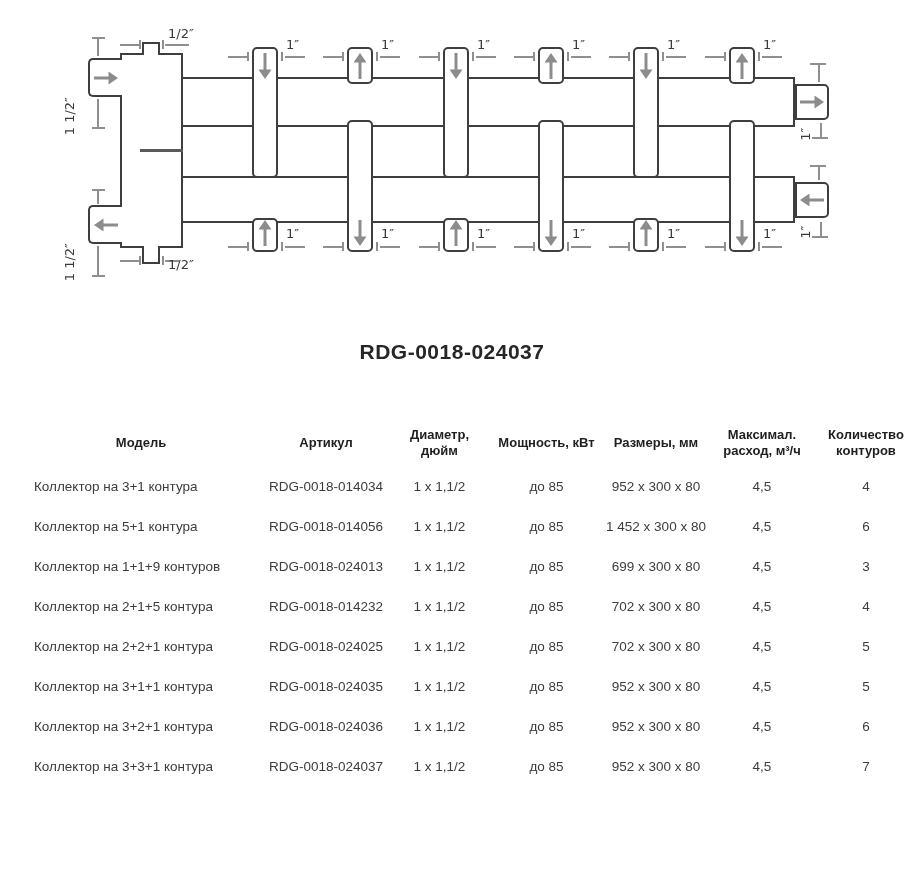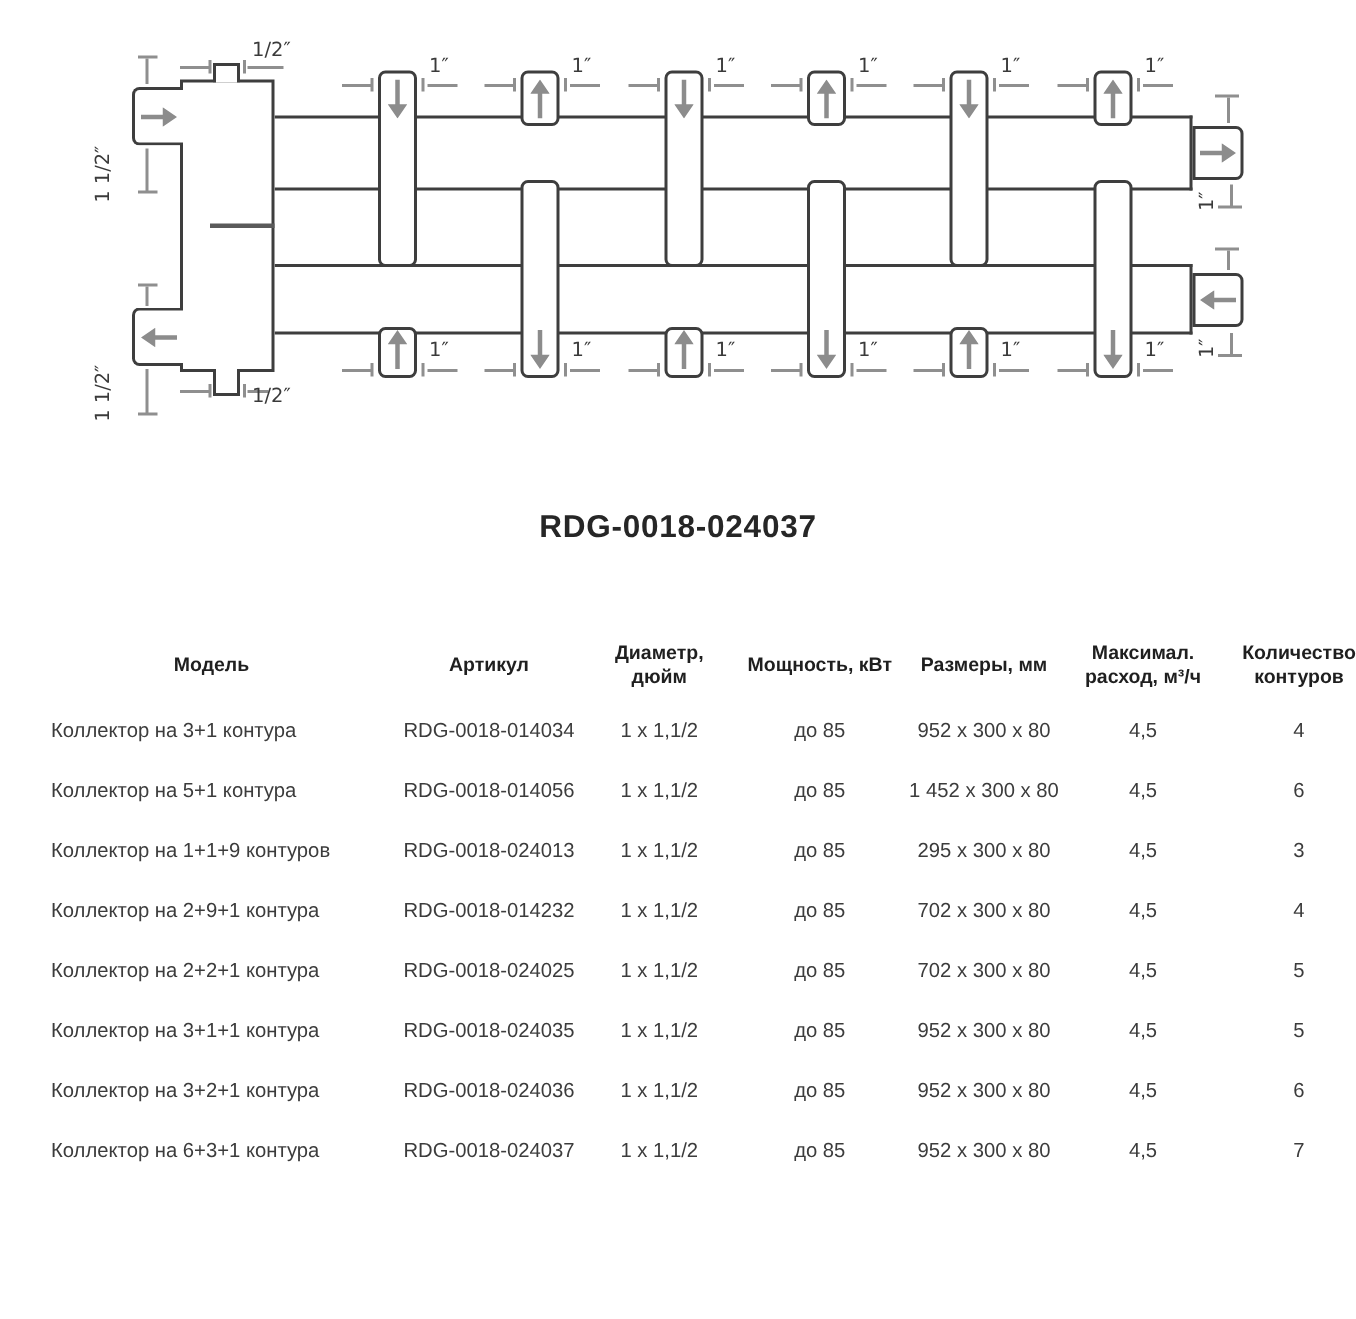--- a/index.html
+++ b/index.html
@@ -275,26 +275,26 @@
           <td>до 85</td>
           <td>1 452 x 300 x 80</td>
           <td>4,5</td>
           <td>6</td>
         </tr>
         <tr>
           <td>Коллектор на 1+1+9 контуров</td>
           <td>RDG-0018-024013</td>
           <td>1 x 1,1/2</td>
           <td>до 85</td>
-          <td>295 x 300 x 80</td>
+          <td>699 x 300 x 80</td>
           <td>4,5</td>
           <td>3</td>
         </tr>
         <tr>
-          <td>Коллектор на 2+9+1 контура</td>
+          <td>Коллектор на 2+1+5 контура</td>
           <td>RDG-0018-014232</td>
           <td>1 x 1,1/2</td>
           <td>до 85</td>
           <td>702 x 300 x 80</td>
           <td>4,5</td>
           <td>4</td>
         </tr>
         <tr>
           <td>Коллектор на 2+2+1 контура</td>
           <td>RDG-0018-024025</td>
@@ -316,21 +316,21 @@
         <tr>
           <td>Коллектор на 3+2+1 контура</td>
           <td>RDG-0018-024036</td>
           <td>1 x 1,1/2</td>
           <td>до 85</td>
           <td>952 x 300 x 80</td>
           <td>4,5</td>
           <td>6</td>
         </tr>
         <tr>
-          <td>Коллектор на 6+3+1 контура</td>
+          <td>Коллектор на 3+3+1 контура</td>
           <td>RDG-0018-024037</td>
           <td>1 x 1,1/2</td>
           <td>до 85</td>
           <td>952 x 300 x 80</td>
           <td>4,5</td>
           <td>7</td>
         </tr>
       </tbody>
   </table>
 

